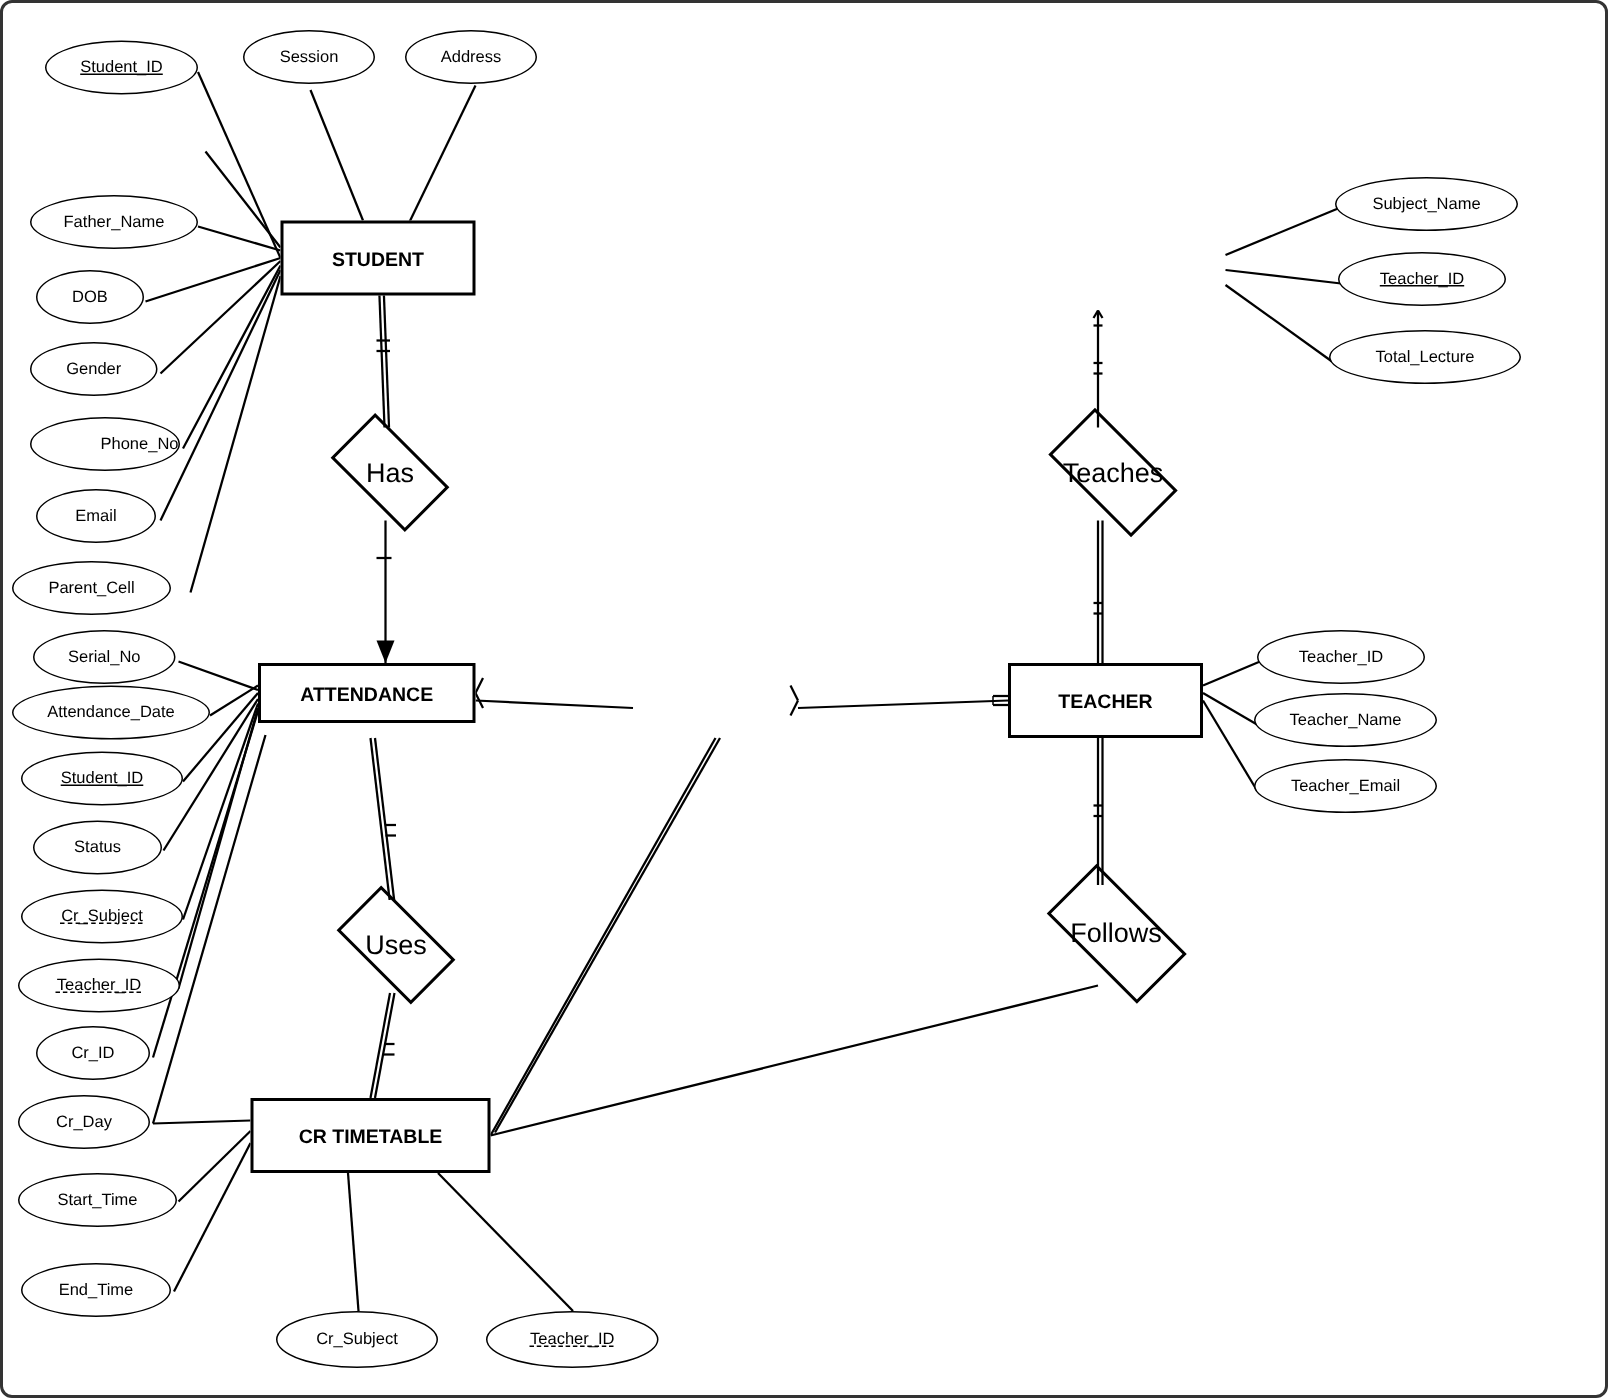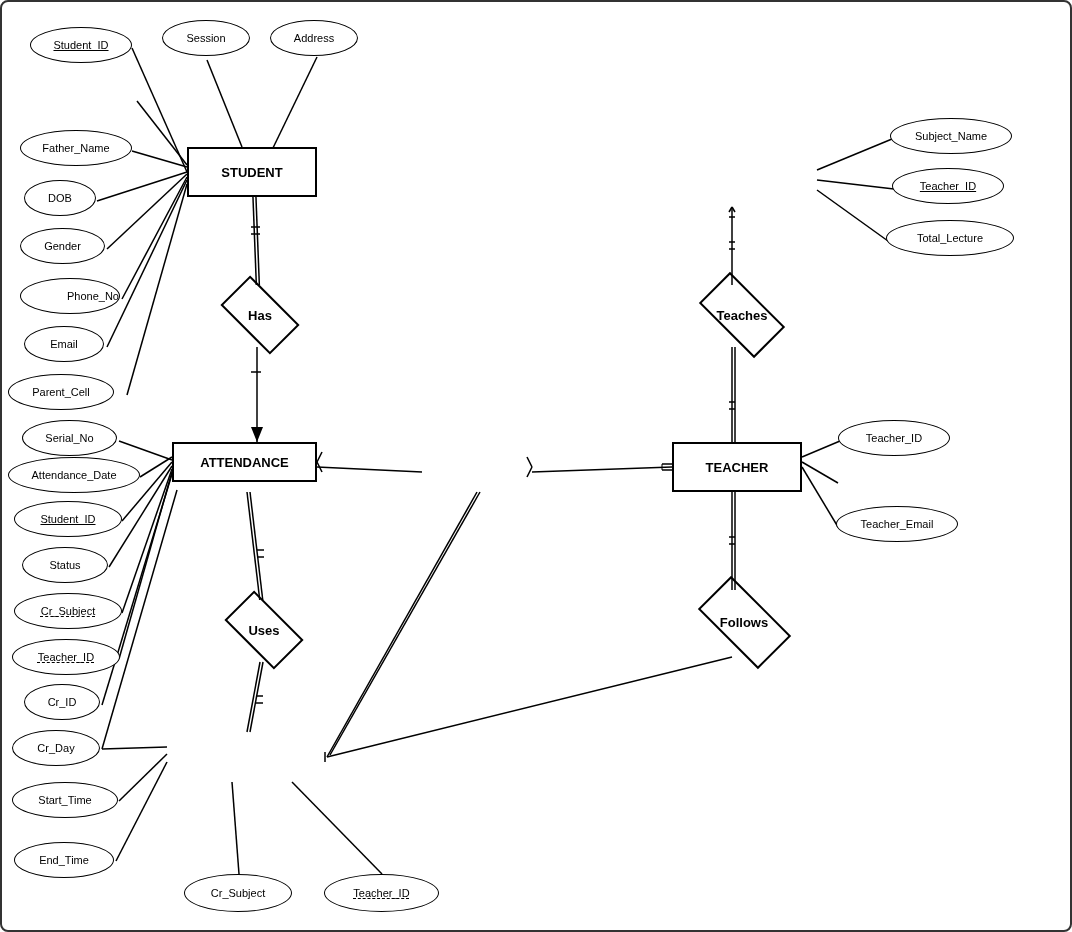--- a/index.html
+++ b/index.html
@@ -46,22 +46,22 @@
     .ellipse-label.dashed-underline span {
       text-decoration: underline;
       text-decoration-style: dashed;
     }
     .diamond {
       position: absolute;
       background: #fff;
       display: flex;
       align-items: center;
       justify-content: center;
-      font-size: 13px;
-      font-weight: bold;
+      font-size: 18px;
+      font-weight: normal;
     }
     .diamond-shape {
       position: absolute;
       border: 2px solid #000;
       transform: rotate(45deg);
     }
     .diamond-text {
       position: relative;
       z-index: 2;
     }
@@ -205,20 +205,23 @@
   </svg>
 
   <div class="entity" style="left:185px; top:145px; width:130px; height:50px;">
     <span>STUDENT</span>
   </div>
 
   <div class="entity" style="left:170px; top:440px; width:145px; height:40px;">
     <span>ATTENDANCE</span>
   </div>
 
+  <div class="entity" style="left:165px; top:730px; width:160px; height:50px;">
+    <span>CR  TIMETABLE</span>
+  </div>
 
   <div class="entity" style="left:670px; top:440px; width:130px; height:50px;">
     <span>TEACHER</span>
   </div>
 
 
   <div class="diamond" style="left:208px; top:283px; width:100px; height:60px;">
     <div class="diamond-shape" style="width:70px; height:42px; left:15px; top:9px;"></div>
     <span class="diamond-text">Has</span>
   </div>
@@ -311,17 +314,20 @@
   <div class="ellipse-label underline" style="left:890px; top:166px; width:112px; height:36px;">
     <span>Teacher_ID</span>
   </div>
   <div class="ellipse-label" style="left:884px; top:218px; width:128px; height:36px;">
     <span>Total_Lecture</span>
   </div>
 
   <div class="ellipse-label" style="left:836px; top:418px; width:112px; height:36px;">
     <span>Teacher_ID</span>
   </div>
+  <div class="ellipse-label" style="left:834px; top:460px; width:122px; height:36px;">
+    <span>Teacher_Name</span>
+  </div>
   <div class="ellipse-label" style="left:834px; top:504px; width:122px; height:36px;">
     <span>Teacher_Email</span>
   </div>
 
 </div>
 
 </body></html>

